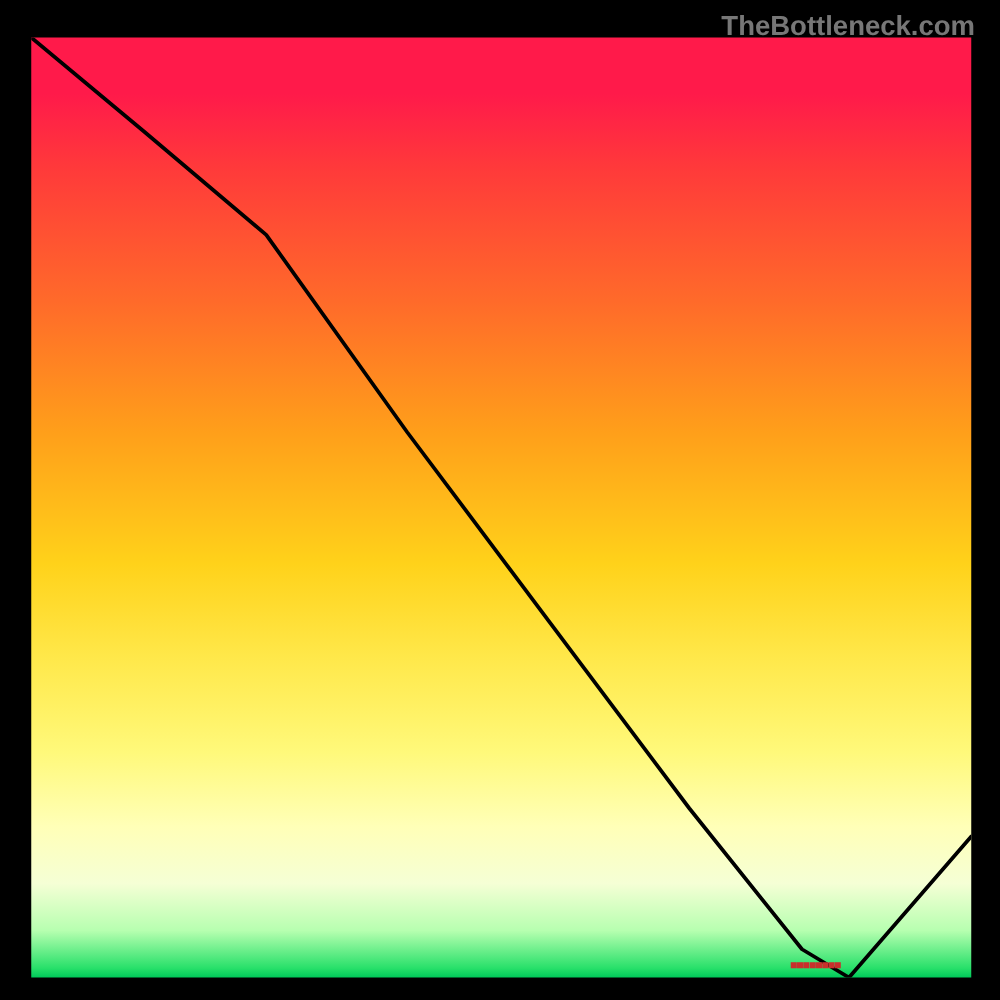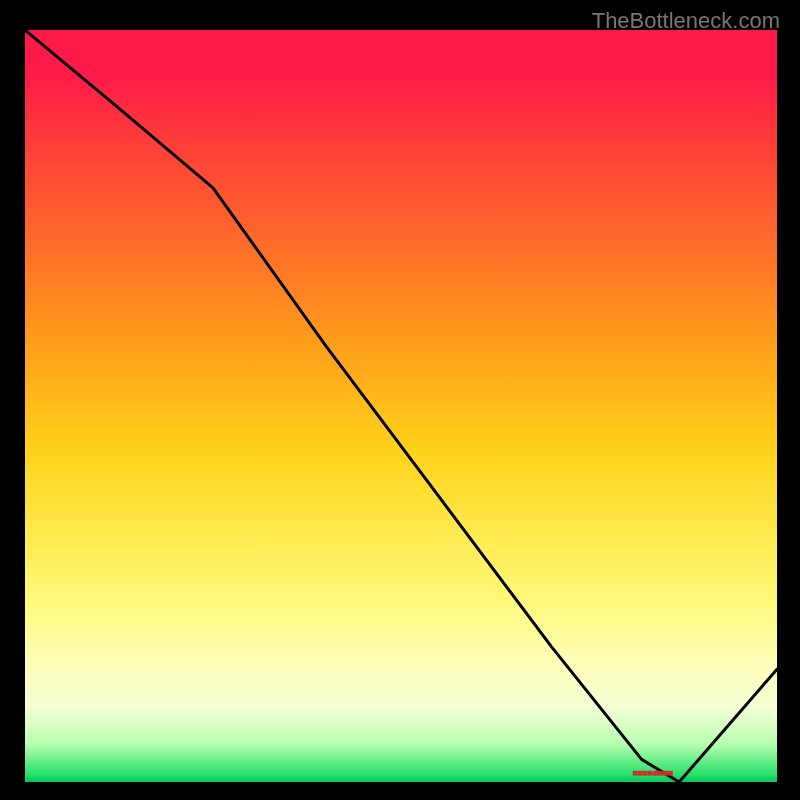--- a/index.html
+++ b/index.html
@@ -5,21 +5,21 @@
   * { margin: 0; padding: 0; box-sizing: border-box; }
   html, body { width: 800px; height: 800px; background: #000; overflow: hidden; }
   .container { width: 800px; height: 800px; position: relative; background: #000; }
   .watermark {
     position: absolute;
     top: 8px;
     right: 20px;
     color: #777;
     font-family: Arial, sans-serif;
     font-size: 22px;
-    font-weight: normal;
+    font-weight: bold;
   }
   .plot-area {
     position: absolute;
     left: 25px;
     top: 30px;
     width: 752px;
     height: 752px;
   }
   .gradient-bg {
     position: absolute;

